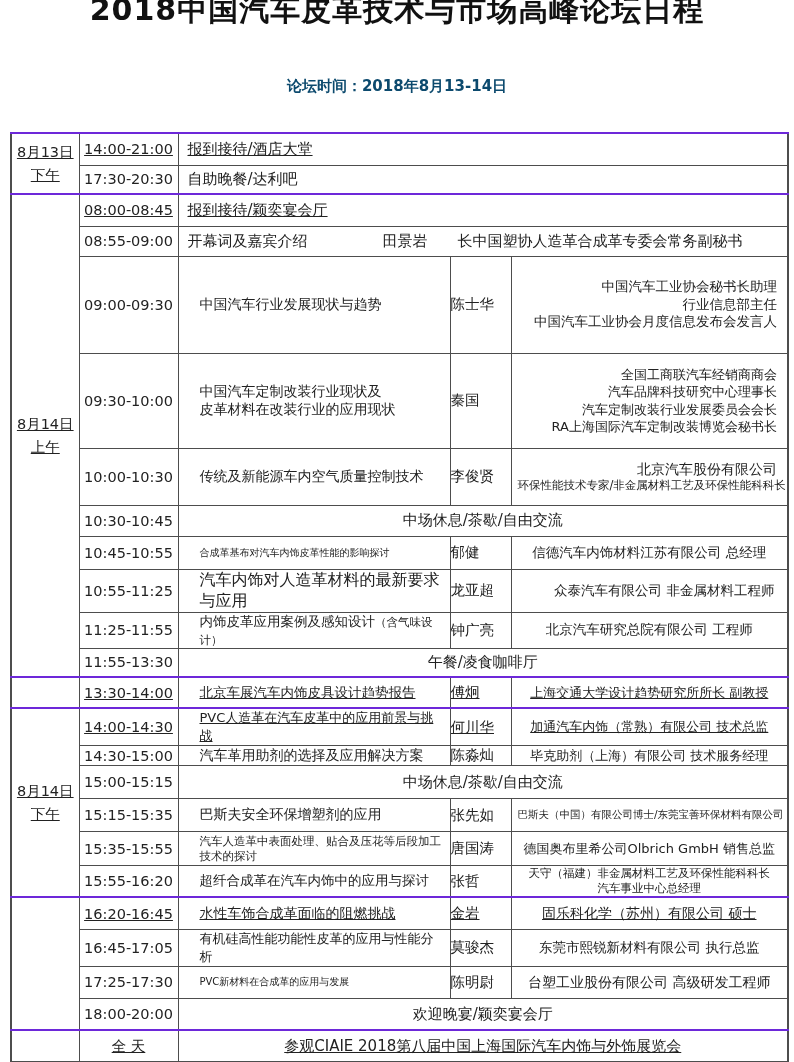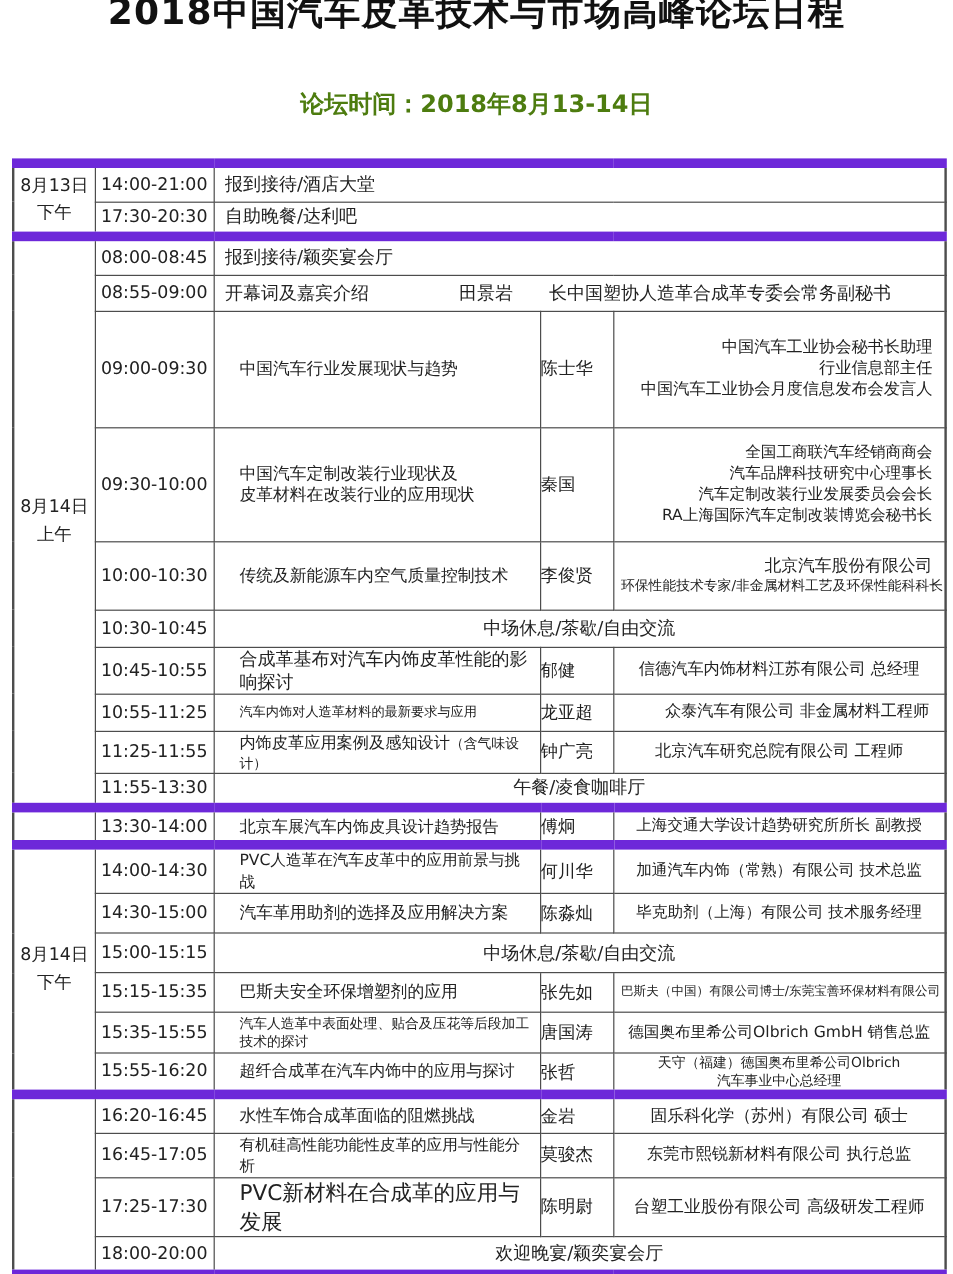--- a/index.html
+++ b/index.html
@@ -15,41 +15,41 @@
     font-size:30px;
     font-weight:bold;
     color:#111;
     letter-spacing:1px;
     margin-top:-10px;
     white-space:nowrap;
   }
   .info-block {
     margin-top:44px;
     text-align:center;
-    font-size:20px;
+    font-size:15px;
     font-weight:bold;
     line-height:22px;
-    color:#4d7c0f;
+    color:#0c4a6e;
   }
   table.schedule {
     border-collapse:collapse;
     table-layout:fixed;
     width:777px;
     margin:35px 0 0 10px;
     border:2px solid #4d4d4d;
   }
   td {
     border:1px solid #4d4d4d;
     padding:0;
     font-size:14px;
     color:#222;
     vertical-align:middle;
     overflow:hidden;
   }
-  tr.section-start td { border-top:8px solid #6d28d9; }
+  tr.section-start td { border-top:2px solid #6d28d9;text-decoration:underline; }
   td.date-cell   { text-align:center; font-size:14.5px; line-height:23px; }
   td.time-cell   { text-align:center; font-size:14.5px; white-space:nowrap; }
   td.topic-cell  { text-align:left; padding-left:21px; padding-right:4px; }
   td.speaker-cell{ font-size:14.5px; }
   td.aff-cell    { text-align:center; padding:0 6px; line-height:1.32; }
   td.aff-cell.right { text-align:right; padding-right:10px; }
   td.merged-cell { text-align:center; font-size:15px; }
   td.merged-cell.left { text-align:left; padding-left:9px; }
   .note { font-size:11.5px; }
   .aff-line { white-space:nowrap; }
@@ -128,29 +128,29 @@
           <div class="aff-line" style="font-size: 14px;">北京汽车股份有限公司</div>
           <div class="aff-line" style="font-size: 11.5px;">环保性能技术专家/非金属材料工艺及环保性能科科长</div>
         </td>
       </tr>
       <tr style="height: 31px;">
         <td class="time-cell">10:30-10:45</td>
         <td class="merged-cell" colspan="3">中场休息/茶歇/自由交流</td>
       </tr>
       <tr style="height: 33px;">
         <td class="time-cell">10:45-10:55</td>
-        <td class="topic-cell" style="font-size: 15px;"><span>合成革基布对汽车内饰皮革性能的影响探讨</span></td>
+        <td class="topic-cell" style="font-size: 10px;"><span>合成革基布对汽车内饰皮革性能的影响探讨</span></td>
         <td class="speaker-cell">郁健</td>
         <td class="aff-cell" style="font-size: 13.5px;">
           <div class="aff-line">信德汽车内饰材料江苏有限公司 总经理</div>
         </td>
       </tr>
       <tr style="height: 31px;">
         <td class="time-cell">10:55-11:25</td>
-        <td class="topic-cell" style="font-size: 11px;"><span>汽车内饰对人造革材料的最新要求与应用</span></td>
+        <td class="topic-cell" style="font-size: 16px;"><span>汽车内饰对人造革材料的最新要求与应用</span></td>
         <td class="speaker-cell">龙亚超</td>
         <td class="aff-cell" style="font-size: 13.5px; padding-left: 36px;">
           <div class="aff-line">众泰汽车有限公司 非金属材料工程师</div>
         </td>
       </tr>
       <tr style="height: 31px;">
         <td class="time-cell">11:25-11:55</td>
         <td class="topic-cell" style="font-size: 13.5px;"><span>内饰皮革应用案例及感知设计</span><span class="note">（含气味设计）</span></td>
         <td class="speaker-cell">钟广亮</td>
         <td class="aff-cell" style="font-size: 13.5px;">
@@ -177,21 +177,21 @@
           <div class="aff-line">8月14日</div>
           <div class="aff-line">下午</div>
         </td>
         <td class="time-cell">14:00-14:30</td>
         <td class="topic-cell" style="font-size: 13px;"><span>PVC人造革在汽车皮革中的应用前景与挑战</span></td>
         <td class="speaker-cell">何川华</td>
         <td class="aff-cell" style="font-size: 13px;">
           <div class="aff-line">加通汽车内饰（常熟）有限公司 技术总监</div>
         </td>
       </tr>
-      <tr style="height: 33px;">
+      <tr style="height: 20px;">
         <td class="time-cell">14:30-15:00</td>
         <td class="topic-cell" style="font-size: 14px;"><span>汽车革用助剂的选择及应用解决方案</span></td>
         <td class="speaker-cell">陈淼灿</td>
         <td class="aff-cell" style="font-size: 13px;">
           <div class="aff-line">毕克助剂（上海）有限公司 技术服务经理</div>
         </td>
       </tr>
       <tr style="height: 33px;">
         <td class="time-cell">15:00-15:15</td>
         <td class="merged-cell" colspan="3">中场休息/茶歇/自由交流</td>
@@ -210,21 +210,21 @@
         <td class="speaker-cell">唐国涛</td>
         <td class="aff-cell" style="font-size: 13px;">
           <div class="aff-line">德国奥布里希公司Olbrich GmbH 销售总监</div>
         </td>
       </tr>
       <tr style="height: 30px;">
         <td class="time-cell">15:55-16:20</td>
         <td class="topic-cell" style="font-size: 13.5px;"><span>超纤合成革在汽车内饰中的应用与探讨</span></td>
         <td class="speaker-cell">张哲</td>
         <td class="aff-cell" style="font-size: 11.5px;">
-          <div class="aff-line">天守（福建）德国奥布里希公司Olbrich</div>
+          <div class="aff-line">天守（福建）非金属材料工艺及环保性能科科长</div>
           <div class="aff-line">汽车事业中心总经理</div>
         </td>
       </tr>
       <tr class="section-start" style="height: 32px;">
         <td class="date-cell" rowspan="4">
           <div class="aff-line"></div>
         </td>
         <td class="time-cell">16:20-16:45</td>
         <td class="topic-cell" style="font-size: 14px;"><span>水性车饰合成革面临的阻燃挑战</span></td>
         <td class="speaker-cell">金岩</td>
@@ -235,21 +235,21 @@
       <tr style="height: 33px;">
         <td class="time-cell">16:45-17:05</td>
         <td class="topic-cell" style="font-size: 13px;"><span>有机硅高性能功能性皮革的应用与性能分析</span></td>
         <td class="speaker-cell">莫骏杰</td>
         <td class="aff-cell" style="font-size: 13.5px;">
           <div class="aff-line">东莞市熙锐新材料有限公司 执行总监</div>
         </td>
       </tr>
       <tr style="height: 32px;">
         <td class="time-cell">17:25-17:30</td>
-        <td class="topic-cell" style="font-size: 18px;"><span>PVC新材料在合成革的应用与发展</span></td>
+        <td class="topic-cell" style="font-size: 10px;"><span>PVC新材料在合成革的应用与发展</span></td>
         <td class="speaker-cell">陈明尉</td>
         <td class="aff-cell" style="font-size: 14px; margin-left: 40px;">
           <div class="aff-line">台塑工业股份有限公司 高级研发工程师</div>
         </td>
       </tr>
       <tr style="height: 32px;">
         <td class="time-cell">18:00-20:00</td>
         <td class="merged-cell" colspan="3">欢迎晚宴/颖奕宴会厅</td>
       </tr>
       <tr class="section-start" style="height: 32px;">

